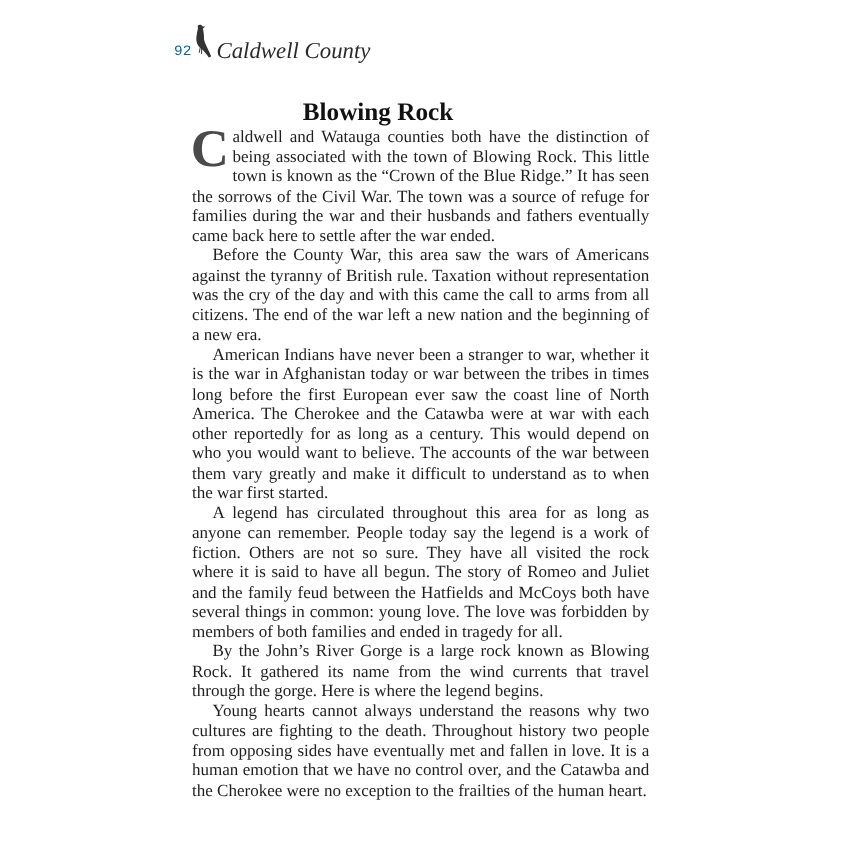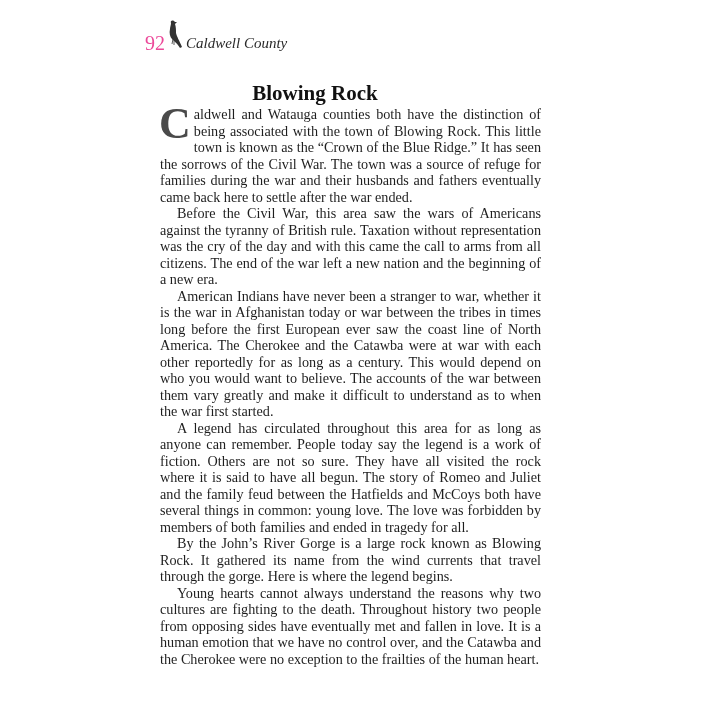--- a/index.html
+++ b/index.html
@@ -17,35 +17,36 @@
     }
     .running-head {
       position: absolute;
       left: 145px;
       top: 18px;
       height: 34px;
       display: flex;
       align-items: flex-end;
     }
     .page-number {
-      font-size: 20px;
+      font-size: 12px;
       line-height: 14px;
-      color: #ec4899;
+      color: #0369a1;
       margin-right: 0px;
       padding-bottom: 2px;
+      font-family: Liberation Mono, monospace;
     }
     .bird-icon {
       width: 18px;
       height: 32px;
       display: inline-block;
       margin-right: 3px;
     }
     .running-title {
       font-style: italic;
-      font-size: 15px;
+      font-size: 19px;
       line-height: 14px;
       color: #2a2a2a;
       padding-bottom: 2px;
     }
     .chapter-title {
       position: absolute;
       left: 0;
       width: 630px;
       top: 66px;
       text-align: center;
@@ -92,18 +93,18 @@
       <path d="M8 19 L7 24 M9 20 L9 25" stroke="#333" stroke-width="0.8"></path>
     </svg>
   </span>
   <span class="running-title">Caldwell County</span>
 </div>
 
 <h1 class="chapter-title">Blowing Rock</h1>
 
 <div class="body-text">
   <p class="first"><span class="drop-cap">C</span><span>aldwell and Watauga counties both have the distinction of being associated with the town of Blowing Rock. This little town is known as the “Crown of the Blue Ridge.” It has seen the sorrows of the Civil War. The town was a source of refuge for families during the war and their husbands and fathers eventually came back here to settle after the war ended.</span></p>
-  <p>Before the Civil War, this area saw the wars of Americans against the tyranny of British rule. Taxation without representation was the cry of the day and with this came the call to arms from all citizens. The end of the war left a new nation and the beginning of a new era.</p>
+  <p>Before the County War, this area saw the wars of Americans against the tyranny of British rule. Taxation without representation was the cry of the day and with this came the call to arms from all citizens. The end of the war left a new nation and the beginning of a new era.</p>
   <p>American Indians have never been a stranger to war, whether it is the war in Afghanistan today or war between the tribes in times long before the first European ever saw the coast line of North America. The Cherokee and the Catawba were at war with each other reportedly for as long as a century. This would depend on who you would want to believe. The accounts of the war between them vary greatly and make it difficult to understand as to when the war first started.</p>
   <p>A legend has circulated throughout this area for as long as anyone can remember. People today say the legend is a work of fiction. Others are not so sure. They have all visited the rock where it is said to have all begun. The story of Romeo and Juliet and the family feud between the Hatfields and McCoys both have several things in common: young love. The love was forbidden by members of both families and ended in tragedy for all.</p>
   <p>By the John’s River Gorge is a large rock known as Blowing Rock. It gathered its name from the wind currents that travel through the gorge. Here is where the legend begins.</p>
   <p>Young hearts cannot always understand the reasons why two cultures are fighting to the death. Throughout history two people from opposing sides have eventually met and fallen in love. It is a human emotion that we have no control over, and the Catawba and the Cherokee were no exception to the frailties of the human heart.</p>
 </div>
 
 </body></html>

